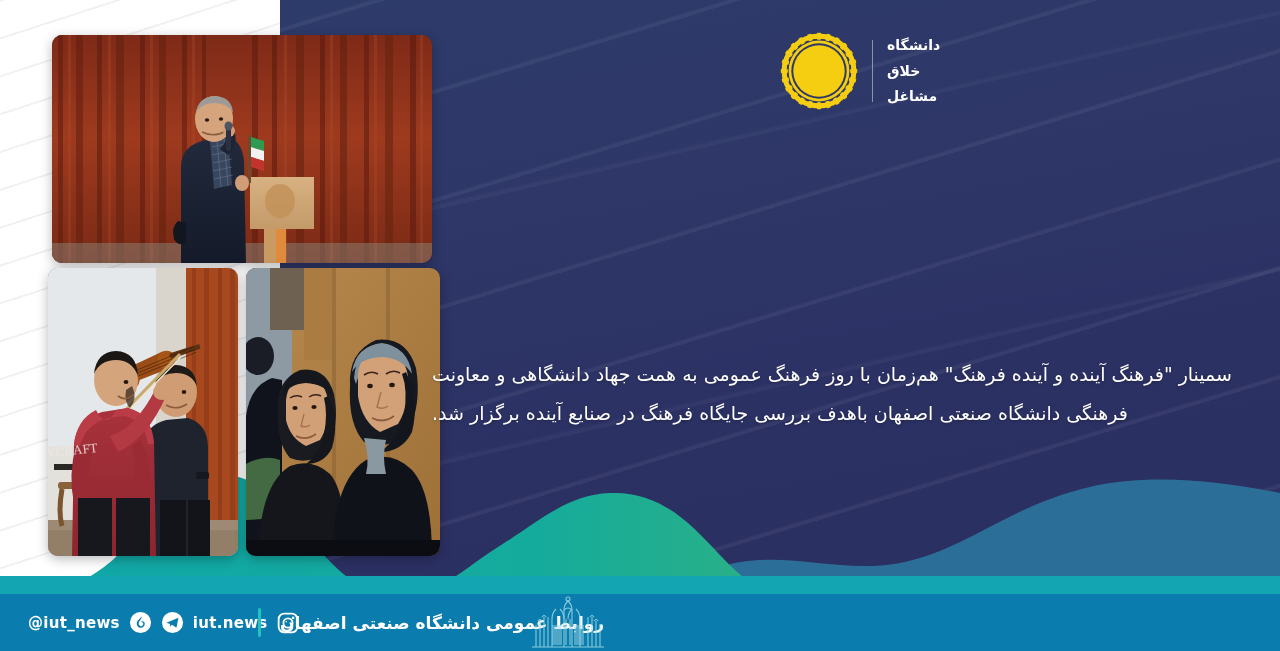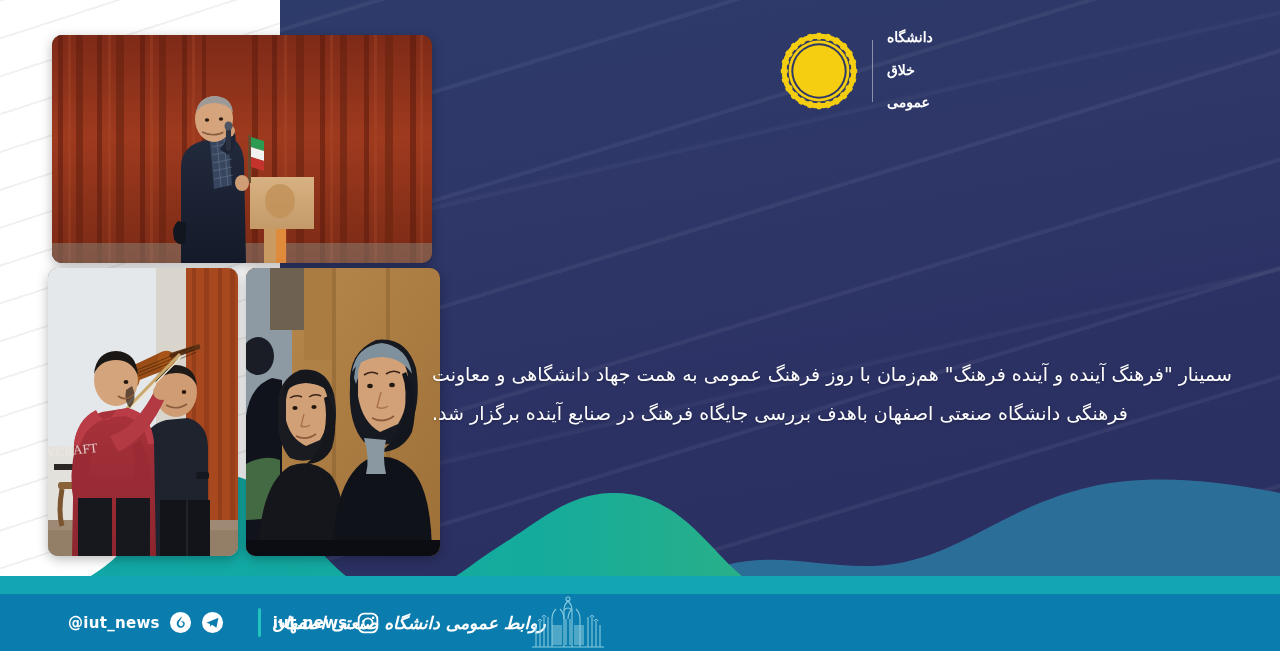--- a/index.html
+++ b/index.html
@@ -71,23 +71,22 @@
   #photo-bottom-left{left:48px;top:268px;width:190px;height:288px;}
   #photo-bottom-right{left:246px;top:268px;width:194px;height:288px;}
 
   
   .logo-block{
     position:absolute;right:300px;top:28px;width:200px;height:86px;
     display:flex;align-items:center;justify-content:flex-end;gap:14px;z-index:6;
   }
   .logo-words{
     display:flex;flex-direction:column;align-items:flex-end;justify-content:center;
-    gap:14px;color:#ffffff;font-size:14px;font-weight:bold;line-height:1.35;
+    gap:7px;color:#ffffff;font-size:14px;font-weight:bold;line-height:1.35;
     letter-spacing:.5px;
-    font-family:Liberation Serif, serif;
   }
   .logo-divider{width:1px;height:62px;background:rgba(255,255,255,.45);}
   .logo-mark{width:78px;height:78px;}
   .logo-mark svg{display:block;width:78px;height:78px;}
 
   
   .headline{
     position:absolute;right:48px;top:192px;width:810px;
     text-align:right;color:#ffffff;
     font-size:33px;font-weight:bold;line-height:1.5;
@@ -118,29 +117,29 @@
     position:relative;width:100%;height:100%;
     display:flex;align-items:center;
   }
   .social-group{
     position:absolute;left:28px;top:0;height:57px;
     display:flex;align-items:center;gap:9px;
     color:#ffffff;font-size:15px;font-weight:bold;
   }
   .social-group .ico{display:flex;align-items:center;}
   .social-group .ico svg{display:block;}
-  .social-handle{letter-spacing:.3px;direction:ltr;margin-left:40px;}
+  .social-handle{letter-spacing:.3px;direction:ltr;}
   .footer-sep{
     position:absolute;left:258px;top:14px;width:3px;height:29px;
     background:#21c3bf;border-radius:2px;
   }
   .footer-fa{
-    position:absolute;left:272px;top:0;height:57px;
+    position:absolute;left:280px;top:0;height:57px;
     display:flex;align-items:center;
-    color:#ffffff;font-size:17px;font-weight:bold;direction:rtl;letter-spacing:.2px;font-style:italic;
+    color:#ffffff;font-size:17px;font-weight:bold;direction:rtl;letter-spacing:.2px;
   }
   .footer-building{
     position:absolute;left:520px;top:1px;width:96px;height:56px;
   }
   .footer-building svg{display:block;width:96px;height:56px;}
 </style>
 </head>
 <body>
 
 <div id="stage">
@@ -378,21 +377,21 @@
       <path d="M126,150 Q137,156 148,148" stroke="#8e5b3d" stroke-width="1.9" fill="none"></path>
 
       <rect x="0" y="272" width="194" height="16" fill="#0b0d13"></rect>
     </svg>
   </div>
 
   <div class="logo-block">
     <div class="logo-words">
       <span>دانشگاه</span>
       <span>خلاق</span>
-      <span>عمومی</span>
+      <span>مشاغل</span>
     </div>
     <div class="logo-divider"></div>
     <div class="logo-mark">
       <svg viewBox="0 0 100 100" xmlns="http://www.w3.org/2000/svg">
         <g fill="#f5ce11">
 
           <g>
             <circle cx="50" cy="50" r="48" fill="#f5ce11"></circle>
           </g>
         </g>

